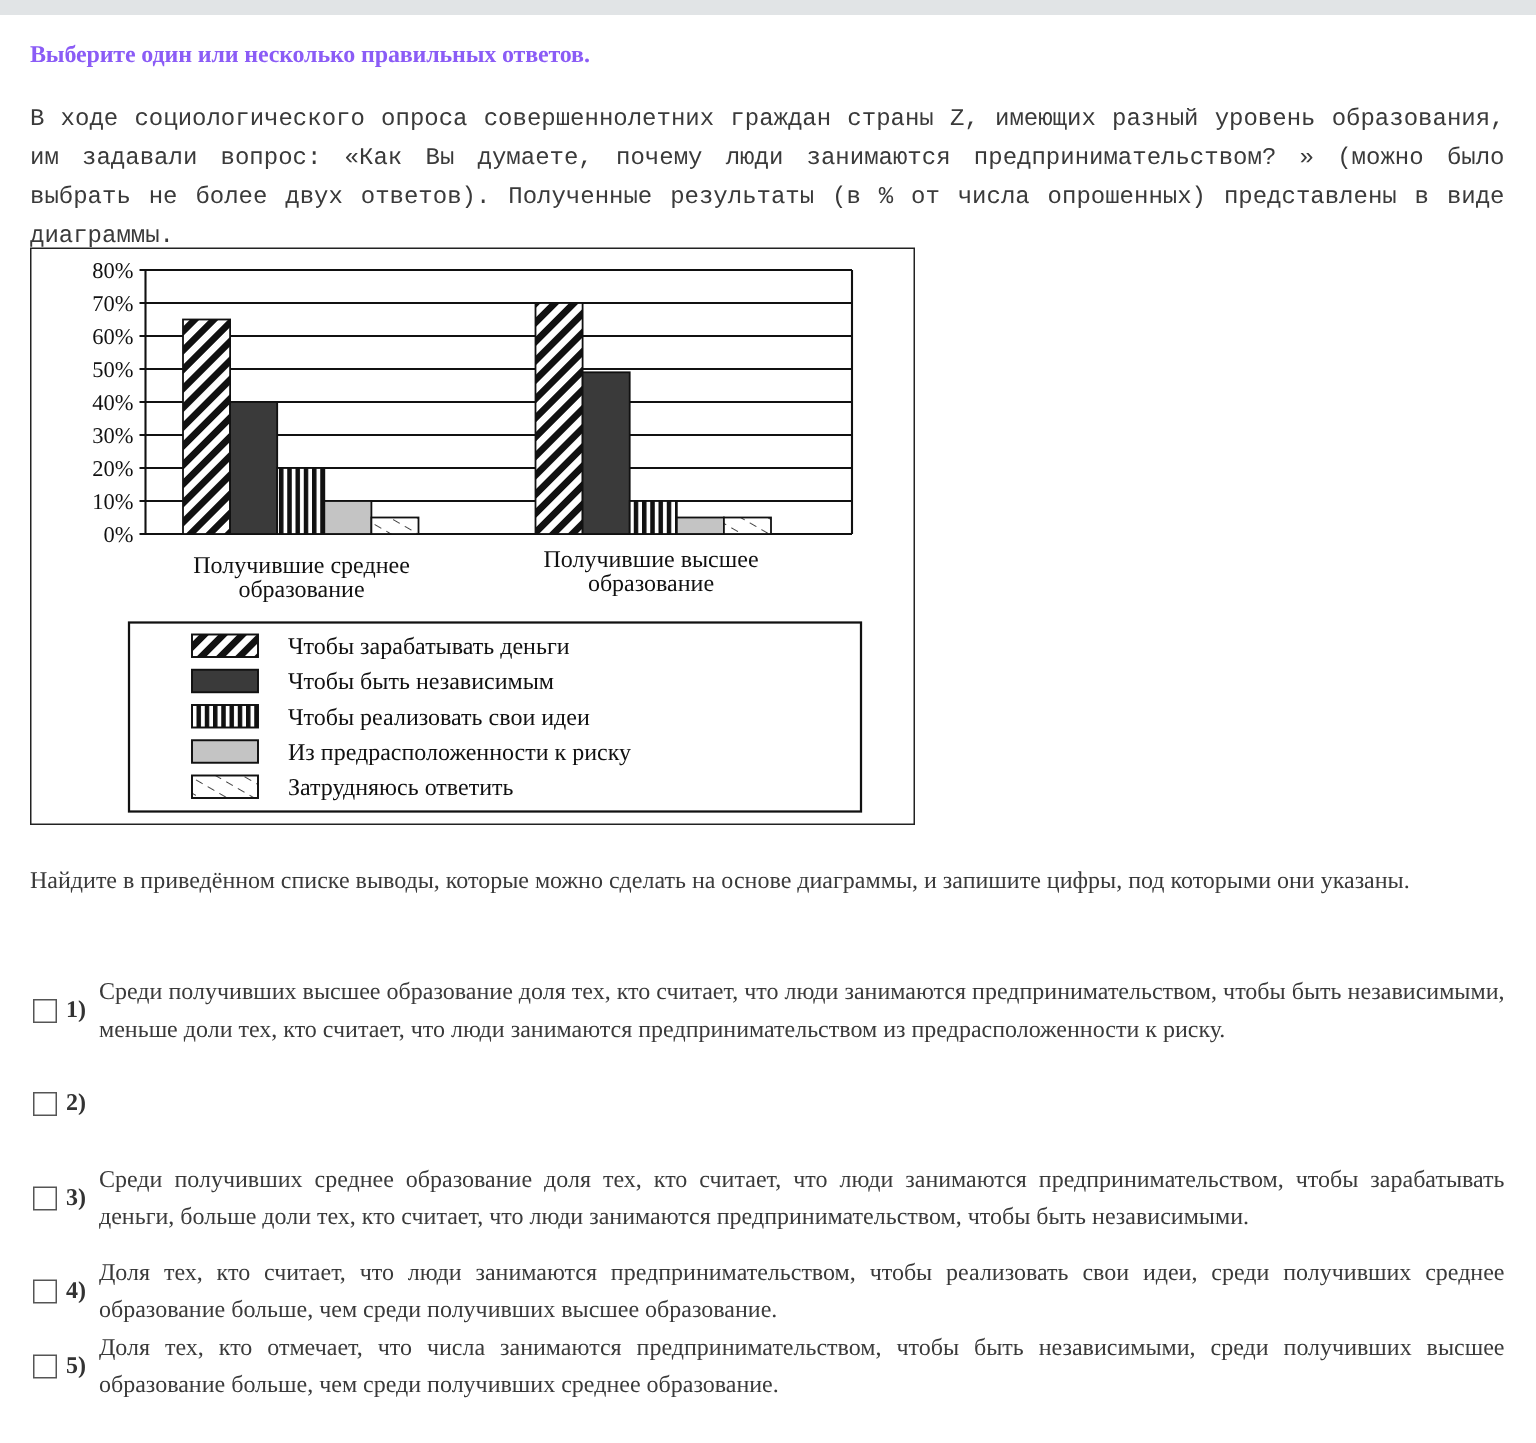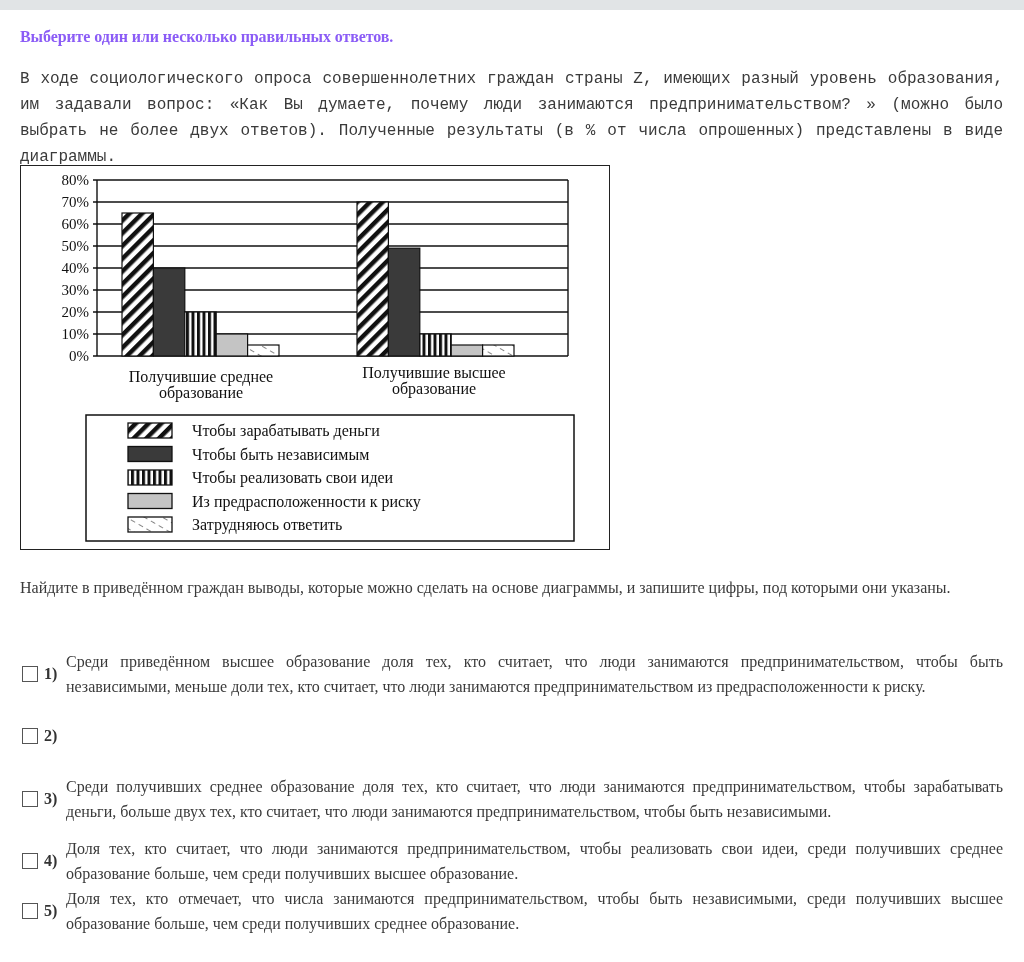--- a/index.html
+++ b/index.html
@@ -94,36 +94,36 @@
         <rect x="107" y="304" width="44" height="15" fill="url(#p-vert)" stroke="#111" stroke-width="1.3"></rect>
         <text x="171" y="317" font-size="16" font-family="Liberation Serif, serif" fill="#111">Чтобы реализовать свои идеи</text>
         <rect x="107" y="327.5" width="44" height="15" fill="#c4c4c4" stroke="#111" stroke-width="1.3"></rect>
         <text x="171" y="340.5" font-size="16" font-family="Liberation Serif, serif" fill="#111">Из предрасположенности к риску</text>
         <rect x="107" y="351" width="44" height="15" fill="url(#p-dash)" stroke="#111" stroke-width="1.3"></rect>
         <text x="171" y="364" font-size="16" font-family="Liberation Serif, serif" fill="#111">Затрудняюсь ответить</text>
       </g>
   </svg>
 </div>
 
-<div class="task">Найдите в приведённом граждан выводы, которые можно сделать на основе диаграммы, и запишите цифры, под которыми они указаны.</div>
+<div class="task">Найдите в приведённом списке выводы, которые можно сделать на основе диаграммы, и запишите цифры, под которыми они указаны.</div>
 
 <div id="options-container">
     <div class="option" style="top: 636px; height: 75px;">
       <div class="opt-check"></div>
       <span class="opt-num">1)</span>
-      <div class="opt-text">Среди приведённом высшее образование доля тех, кто считает, что люди занимаются предпринимательством, чтобы быть независимыми, меньше доли тех, кто считает, что люди занимаются предпринимательством из предрасположенности к риску.</div>
+      <div class="opt-text">Среди получивших высшее образование доля тех, кто считает, что люди занимаются предпринимательством, чтобы быть независимыми, меньше доли тех, кто считает, что люди занимаются предпринимательством из предрасположенности к риску.</div>
     </div>
     <div class="option" style="top: 711px; height: 50px;">
       <div class="opt-check"></div>
       <span class="opt-num">2)</span>
     </div>
     <div class="option" style="top: 761px; height: 75px;">
       <div class="opt-check"></div>
       <span class="opt-num">3)</span>
-      <div class="opt-text">Среди получивших среднее образование доля тех, кто считает, что люди занимаются предпринимательством, чтобы зарабатывать деньги, больше двух  тех, кто считает, что люди занимаются предпринимательством, чтобы быть независимыми.</div>
+      <div class="opt-text">Среди получивших среднее образование доля тех, кто считает, что люди занимаются предпринимательством, чтобы зарабатывать деньги, больше доли  тех, кто считает, что люди занимаются предпринимательством, чтобы быть независимыми.</div>
     </div>
     <div class="option" style="top: 836px; height: 50px;">
       <div class="opt-check"></div>
       <span class="opt-num">4)</span>
       <div class="opt-text">Доля тех, кто считает, что люди занимаются предпринимательством, чтобы реализовать свои идеи, среди получивших среднее образование больше, чем среди получивших высшее образование.</div>
     </div>
     <div class="option" style="top: 886px; height: 50px;">
       <div class="opt-check"></div>
       <span class="opt-num">5)</span>
       <div class="opt-text">Доля тех, кто отмечает, что числа занимаются предпринимательством, чтобы быть независимыми, среди получивших высшее образование больше, чем среди получивших среднее образование.</div>

